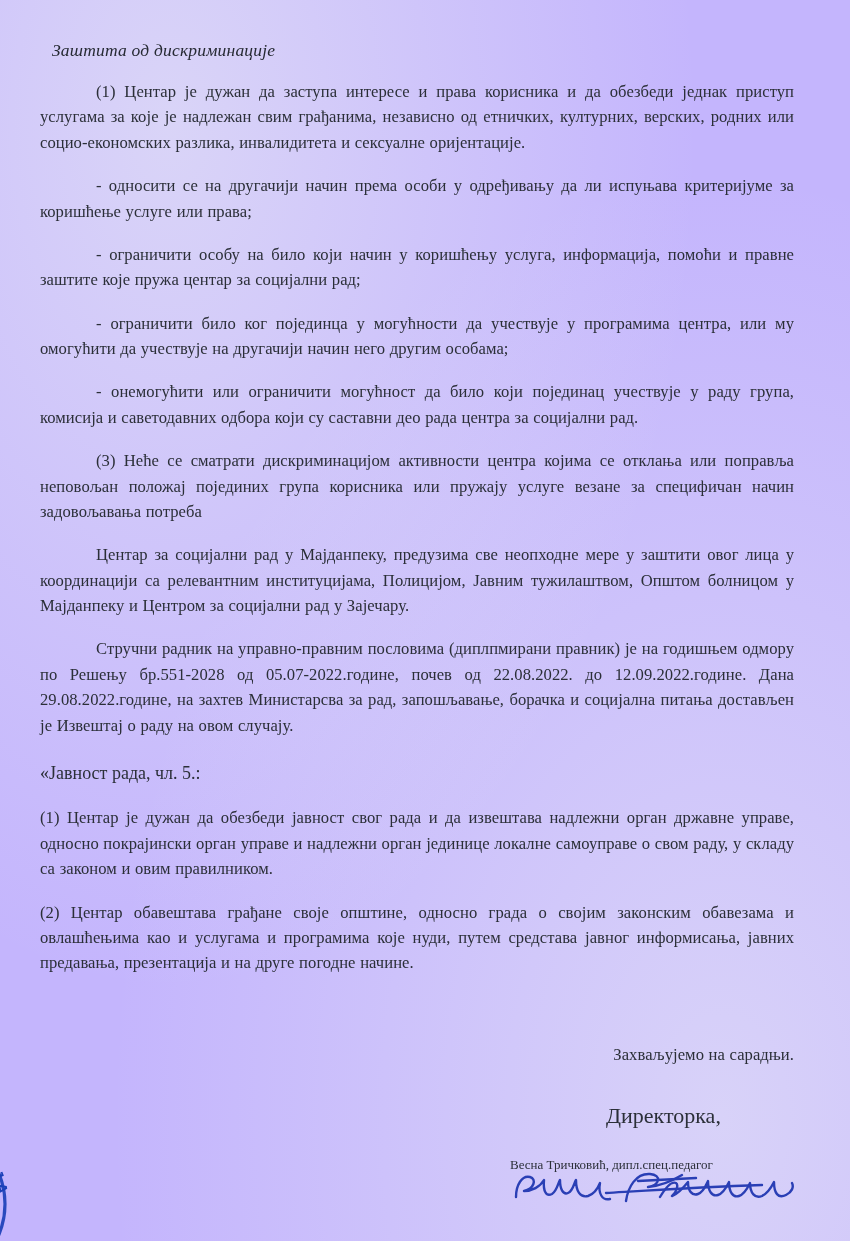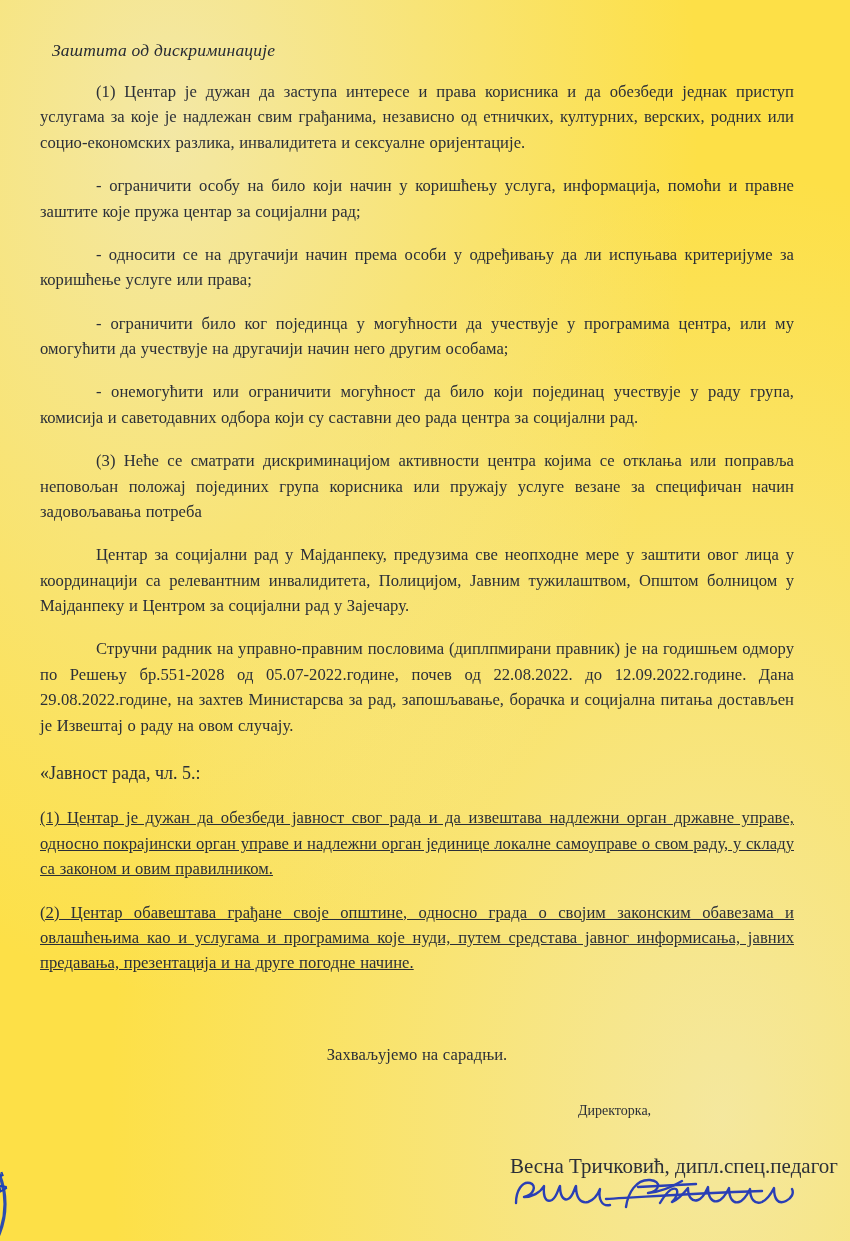--- a/index.html
+++ b/index.html
@@ -7,21 +7,21 @@
     padding: 0;
     background: #ffffff;
   }
   body {
     font-family: "Liberation Serif", "DejaVu Serif", serif;
   }
   .page {
     position: relative;
     width: 850px;
     height: 1241px;
-    background: #fde047;
+    background: #c4b5fd;
     overflow: hidden;
     box-sizing: border-box;
   }
   
   .page::before {
     content: "";
     position: absolute;
     inset: 0;
     background:
       radial-gradient(ellipse at 20% 10%, rgba(235,238,243,0.55) 0%, rgba(251,251,252,0) 55%),
@@ -50,25 +50,24 @@
     text-indent: 56px;
     letter-spacing: 0.05px;
     word-spacing: 0.4px;
   }
   .para.bullet {
     text-indent: 56px;
   }
   .para.noindent {
     text-indent: 0;
     text-align: justify;
-    text-decoration: underline;
   }
   .para.plain {
     text-indent: 0;
-    text-align: center;
+    text-align: right;
   }
   .section-open {
     font-size: 18px;
     line-height: 1.53;
     color: #2b2f38;
     margin: 22px 0 0 0;
     text-indent: 0;
   }
   .spacer-xl { height: 48px; }
 
@@ -80,26 +79,26 @@
   }
   .signature-block {
     position: absolute;
     left: 470px;
     top: 10px;
     width: 340px;
     text-align: left;
     color: #2b2f38;
   }
   .sig-title {
-    font-size: 14px;
-    margin-left: 68px;
+    font-size: 22px;
+    margin-left: 96px;
   }
   .sig-name {
-    font-size: 21px;
-    margin-top: 35px;
+    font-size: 13px;
+    margin-top: 28px;
     white-space: nowrap;
   }
   .sig-hand {
     position: relative;
     height: 44px;
     margin-top: -6px;
   }
   .sig-hand svg { display: block; }
 
   
@@ -119,26 +118,26 @@
 </style>
 </head>
 <body>
 
 <div class="page">
   <div class="content">
 
     <div class="doc-heading">Заштита од дискриминације</div>
 
     <p class="para">(1) Центар је дужан да заступа интересе и права корисника и да обезбеди једнак приступ услугама за које је надлежан свим грађанима, независно од етничких, културних, верских, родних или социо-економских разлика, инвалидитета и сексуалне оријентације.</p>
+    <p class="para bullet">- односити се на другачији начин према особи у одређивању да ли испуњава критеријуме за коришћење услуге или права;</p>
     <p class="para bullet">- ограничити особу на било који начин у коришћењу услуга, информација, помоћи и правне заштите које пружа центар за социјални рад;</p>
-    <p class="para bullet">- односити се на другачији начин према особи у одређивању да ли испуњава критеријуме за коришћење услуге или права;</p>
     <p class="para bullet">- ограничити било ког појединца у могућности да учествује у програмима центра, или му омогућити да учествује на другачији начин него другим особама;</p>
     <p class="para bullet">- онемогућити или ограничити могућност да било који појединац учествује у раду група, комисија и саветодавних одбора који су саставни део рада центра за социјални рад.</p>
     <p class="para">(3) Неће се сматрати дискриминацијом активности центра којима се отклања или поправља неповољан положај појединих група корисника или пружају услуге везане за специфичан начин задовољавања потреба</p>
-    <p class="para">Центар за социјални рад у Мајданпеку, предузима све неопходне мере у заштити овог лица у координацији са релевантним инвалидитета, Полицијом, Јавним тужилаштвом, Општом болницом у Мајданпеку и Центром за социјални рад у Зајечару.</p>
+    <p class="para">Центар за социјални рад у Мајданпеку, предузима све неопходне мере у заштити овог лица у координацији са релевантним институцијама, Полицијом, Јавним тужилаштвом, Општом болницом у Мајданпеку и Центром за социјални рад у Зајечару.</p>
     <p class="para">Стручни радник на управно-правним пословима (диплпмирани правник) је на годишњем одмору по Решењу бр.551-2028 од 05.07-2022.године, почев од 22.08.2022. до 12.09.2022.године. Дана 29.08.2022.године, на захтев Министарсва за рад, запошљавање, борачка и социјална питања достављен је Извештај о раду на овом случају.</p>
 
     <p class="section-open">«Јавност рада, чл. 5.:</p>
     <p class="para noindent">(1) Центар је дужан да обезбеди јавност свог рада и да извештава надлежни орган државне управе, односно покрајински орган управе и надлежни орган јединице локалне самоуправе о свом раду, у складу са законом и овим правилником.</p>
     <p class="para noindent">(2) Центар обавештава грађане своје општине, односно града о својим законским обавезама и овлашћењима као и услугама и програмима које нуди, путем средстава јавног информисања, јавних предавања, презентација и на друге погодне начине.</p>
 
     <div class="spacer-xl"></div>
     <p class="para plain">Захваљујемо на сарадњи.</p>
 
     <div class="footer-zone">

